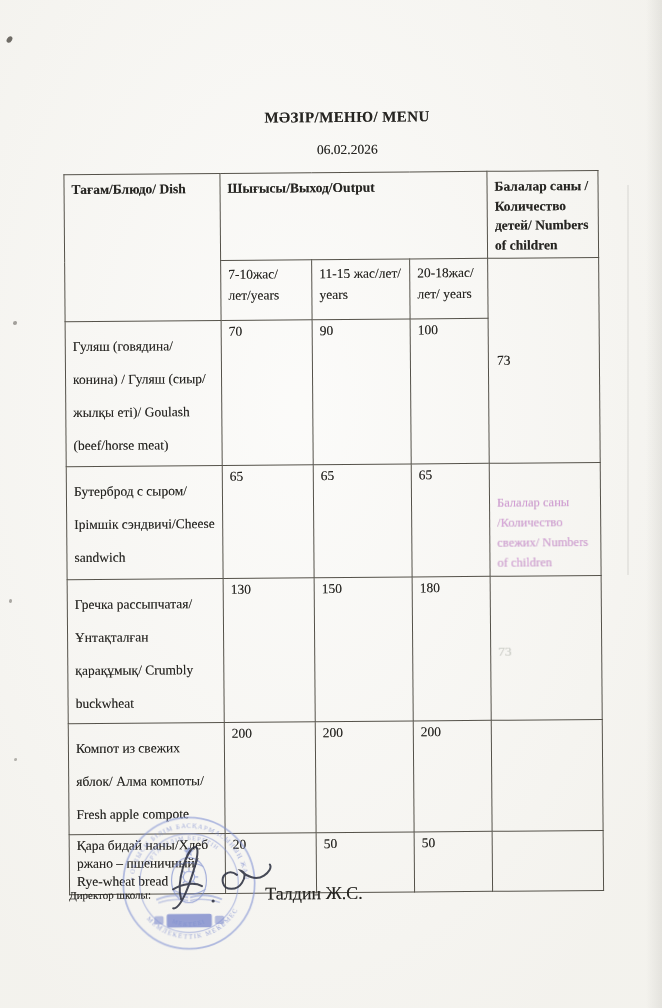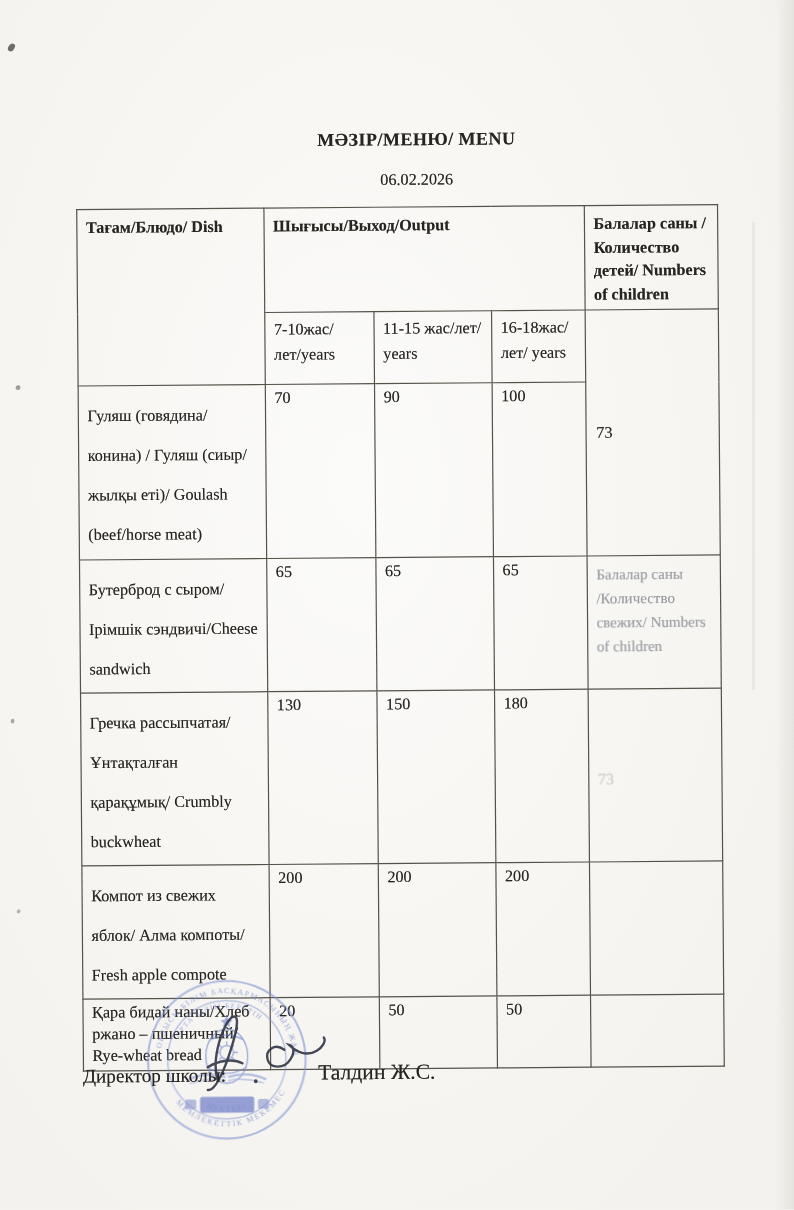--- a/index.html
+++ b/index.html
@@ -21,25 +21,25 @@
              table-layout:fixed;font-size:13.5px;}
   .menu td,.menu th{border:1.6px solid #55524a;vertical-align:top;text-align:left;
              font-weight:normal;padding:3px 6px 3px 7px;overflow:hidden;
              overflow-wrap:anywhere;}
   .menu th.hdr{font-weight:bold;line-height:1.45;padding-top:5px;}
   .menu td.age{line-height:1.5;padding-top:4px;}
   .menu td.num{padding-top:3px;}
   .menu td.dish{line-height:2.45;padding-top:8px;}
   .menu td.dish.tight{line-height:1.32;padding-top:2px;}
   .menu td.kids{vertical-align:middle;padding-left:8px;}
-  .ghost-lines{color:#0f172a;opacity:.42;filter:blur(.45px);line-height:1.6;
-               font-size:12.5px;padding-top:2px;}
+  .ghost-lines{color:#a21caf;opacity:.42;filter:blur(.45px);line-height:1.6;
+               font-size:12.5px;padding-top:2px;margin-top:24px;}
   .ghost-73{color:#9aa096;opacity:.42;filter:blur(.4px);margin-top:64px;}
 
-  .dir-label{position:absolute;left:66px;top:887px;font-size:16px;}
+  .dir-label{position:absolute;left:66px;top:887px;font-size:11px;}
   .dir-name{position:absolute;left:262px;top:883px;font-size:18px;}
 
   .stamp{position:absolute;left:108px;top:804px;width:156px;height:156px;opacity:.82;}
   .sig{position:absolute;left:158px;top:836px;width:180px;height:84px;}
 
   
   .speck{position:absolute;background:#4d4a43;border-radius:60% 40% 55% 45%;}
   .speck.s1{left:7px;top:36px;width:5px;height:7px;transform:rotate(28deg);opacity:.8;}
   .speck.s2{left:13px;top:321px;width:4px;height:4px;opacity:.5;}
   .speck.s3{left:9px;top:599px;width:3px;height:4px;opacity:.45;}
@@ -67,21 +67,21 @@
     </colgroup>
     <tbody>
         <tr style="height:87px">
       <th class="hdr" rowspan="2">Тағам/Блюдо/ Dish</th>
       <th class="hdr" colspan="3">Шығысы/Выход/Output</th>
       <th class="hdr">Балалар саны /Количество детей/ Numbers of children</th>
     </tr>
     <tr style="height:60px">
       <td class="age">7-10жас/лет/years</td>
       <td class="age">11-15 жас/лет/ years</td>
-      <td class="age">16-18жас/лет/ years</td>
+      <td class="age">20-18жас/лет/ years</td>
       <td class="kids" rowspan="2">73</td>
     </tr>
     <tr style="height:142px">
       <td class="dish">Гуляш (говядина/конина) / Гуляш (сиыр/жылқы еті)/ Goulash (beef/horse meat)</td>
       <td class="num">70</td>
       <td class="num">90</td>
       <td class="num">100</td>
     </tr>
     <tr style="height:103px">
       <td class="dish">Бутерброд с сыром/ Ірімшік сэндвичі/Cheese sandwich</td>

